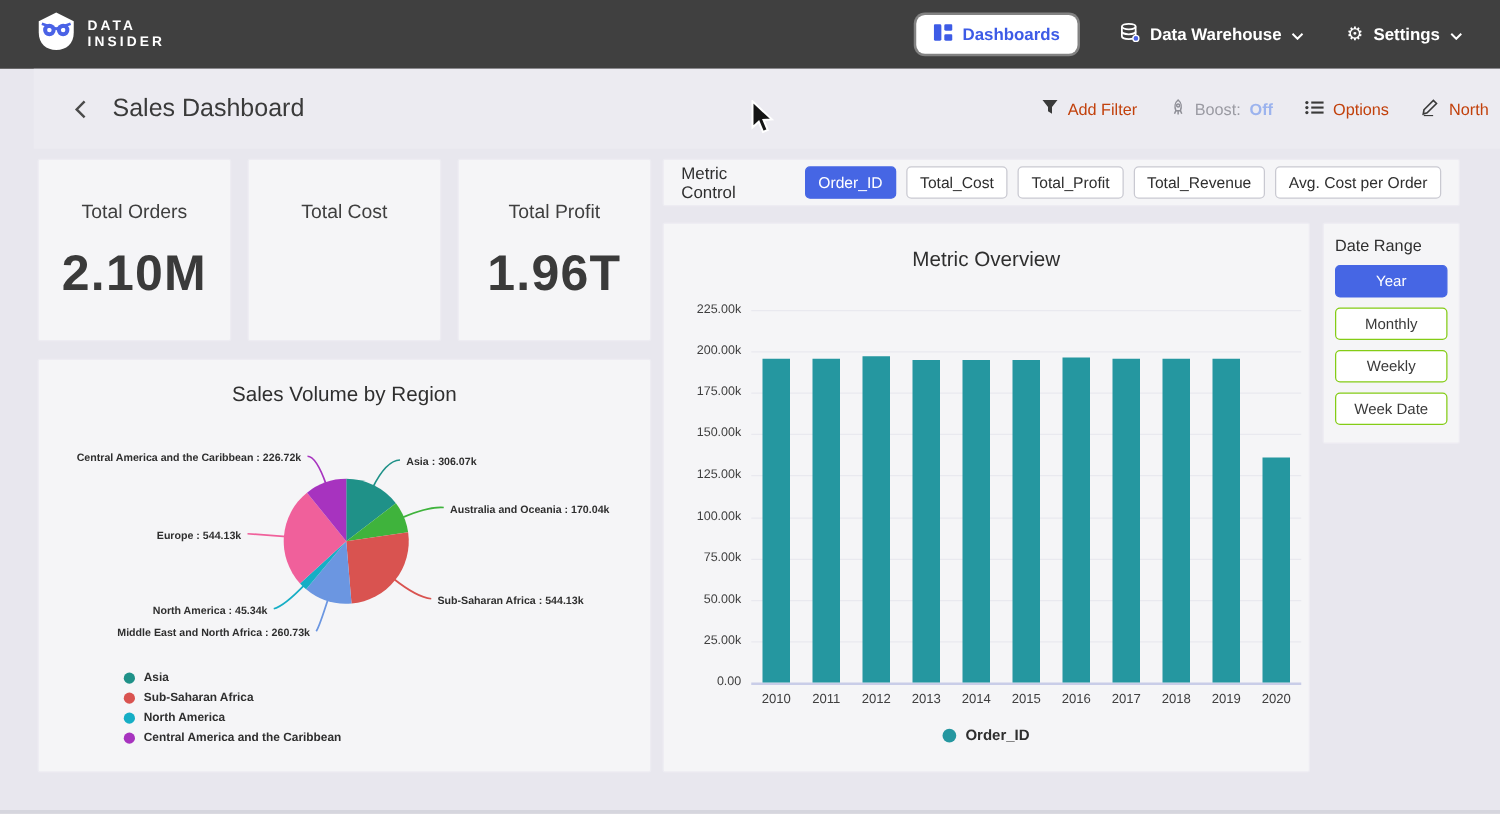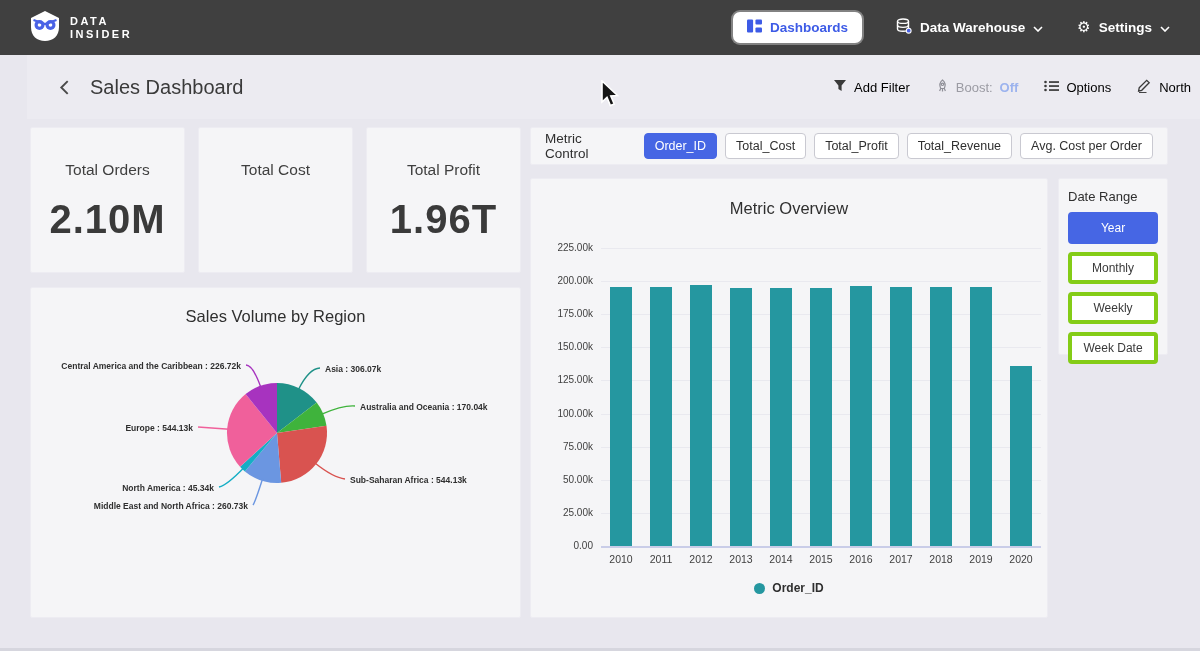--- a/index.html
+++ b/index.html
@@ -17,21 +17,21 @@
                box-shadow:0 0 0 2px rgba(255,255,255,.35); cursor:pointer; }
   .nav-item { display:flex; align-items:center; gap:8px; font-size:13.5px; font-weight:bold; color:#fff; cursor:pointer; background:none; border:none; }
   .gear { font-size:15px; line-height:1; font-family:"DejaVu Sans", sans-serif; }
 
   
   .header { position:absolute; top:55px; left:0; width:1200px; height:64px; background:#ECEBF1;
             display:flex; align-items:center; padding:0 36px 0 28px;margin-left:27px; }
   .back-btn { background:none; border:none; cursor:pointer; display:flex; align-items:center; padding:4px; }
   .page-title { font-size:20px; color:#3a3a3a; margin-left:16px; font-weight:500; }
   .header-actions { margin-left:auto; display:flex; align-items:center; gap:26px; }
-  .h-action { display:flex; align-items:center; gap:7px; font-size:13px; color:#000000; background:none; border:none; cursor:pointer; }
+  .h-action { display:flex; align-items:center; gap:7px; font-size:13px; color:#c2410c; background:none; border:none; cursor:pointer; }
   .h-action.muted { color:#9b9ba3; cursor:default; }
   .boost-off { font-weight:bold; }
 
   
   .panel { position:absolute; background:#F5F5F7; border:1px solid #EDECF2; border-radius:2px; }
 
   
   .kpi-row { position:absolute; left:30px; top:127px; width:491px; height:146px; display:flex; gap:13px; }
   .kpi-card { flex:1; background:#F5F5F7; border:1px solid #EDECF2; border-radius:2px; text-align:center; }
   .kpi-label { margin-top:33px; font-size:15.5px; color:#3f3f3f; font-weight:500; }
@@ -57,21 +57,21 @@
   .bar-xlabels { position:absolute; left:70px; top:374px; width:440px; display:flex; }
   .xlab { flex:1; text-align:center; font-size:10.5px; color:#3f3f3f; }
   .bar-legend { position:absolute; left:0; top:402px; width:100%; display:flex; justify-content:center; align-items:center; gap:7px; }
   .bar-legend .dot { width:11px; height:11px; border-radius:50%; }
   .bar-legend .txt { font-size:12px; font-weight:bold; color:#2f2f2f; }
 
   
   .date-panel { left:1058px; top:178px; width:110px; height:177px; padding:10px 9px; }
   .date-label { font-size:13px; color:#2f2f2f; margin-bottom:2px; }
   .dbtn { display:block; width:100%; margin-top:8px; padding:5px 0; text-align:center; font-size:12px;
-          color:#3a3a3a; background:#fff; border:4px solid #84cc16; border-radius:4px; cursor:pointer; }
+          color:#3a3a3a; background:#fff; border:1px solid #84cc16; border-radius:4px; cursor:pointer; }
   .dbtn.selected { background:#4666E4; border-color:#4666E4; color:#fff; }
 
   
   .pie-panel { left:30px; top:287px; width:491px; height:331px; }
   .pie-title { position:absolute; top:19px; left:0; width:100%; text-align:center; font-size:16.5px; color:#2f2f2f; }
   .pie-svg { position:absolute; left:0; top:0; width:489px; height:240px; overflow:visible; }
   .pie-label { font-size:8.5px; font-weight:bold; fill:#2f2f2f; }
   .pie-legend { position:absolute; left:68px; top:246px; display:flex; }
   .pie-legend .col { display:flex; flex-direction:column; }
   .pie-legend .col1 { width:192px; }
@@ -326,20 +326,38 @@
         <path d="M212.8,179.7 Q196.2,197.0 188,199" fill="none" stroke="#16AEC5" stroke-width="1.4"></path>
         <text x="183" y="203" text-anchor="end" class="pie-label">North America : 45.34k</text>
         <path d="M246,145 L209.0,178.7 A50,50 0 0 1 214.6,106.1 Z" fill="#F0609B"></path>
         <path d="M198.1,141.3 Q174.2,139.5 167,139" fill="none" stroke="#F0609B" stroke-width="1.4"></path>
         <text x="162" y="143" text-anchor="end" class="pie-label">Europe : 544.13k</text>
         <path d="M246,145 L214.6,106.1 A50,50 0 0 1 246.0,95.0 Z" fill="#A733BF"></path>
         <path d="M230.0,99.7 Q222.0,77.1 215,77" fill="none" stroke="#A733BF" stroke-width="1.4"></path>
         <text x="210" y="81" text-anchor="end" class="pie-label">Central America and the Caribbean : 226.72k</text>
       </svg>
     <div class="pie-legend">
+      <div class="col col1">
+          <div class="lrow">
+            <span class="ldot" style="background: rgb(31, 145, 136);"></span>
+            <span class="ltext">Asia</span>
+          </div>
+          <div class="lrow">
+            <span class="ldot" style="background: rgb(217, 83, 80);"></span>
+            <span class="ltext">Sub-Saharan Africa</span>
+          </div>
+          <div class="lrow">
+            <span class="ldot" style="background: rgb(22, 174, 197);"></span>
+            <span class="ltext">North America</span>
+          </div>
+          <div class="lrow">
+            <span class="ldot" style="background: rgb(167, 51, 191);"></span>
+            <span class="ltext">Central America and the Caribbean</span>
+          </div>
+        </div>
     </div>
   </div>
 
   <div class="bottom-strip"></div>
 
   <div class="cursor">
     <svg width="22" height="30" viewBox="0 0 22 30">
       <path d="M2 1 L2 22 L7 17.4 L10.4 25.6 L14.2 24 L10.8 16 L17.5 15.5 Z" fill="#151515" stroke="#fff" stroke-width="1.6"></path>
     </svg>
   </div>

